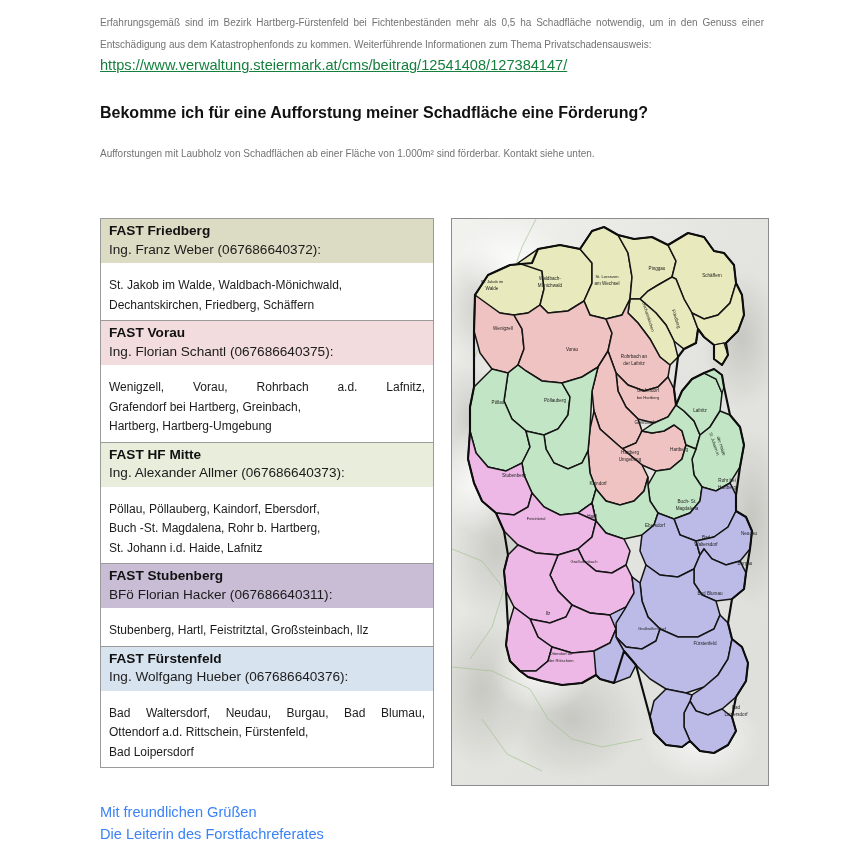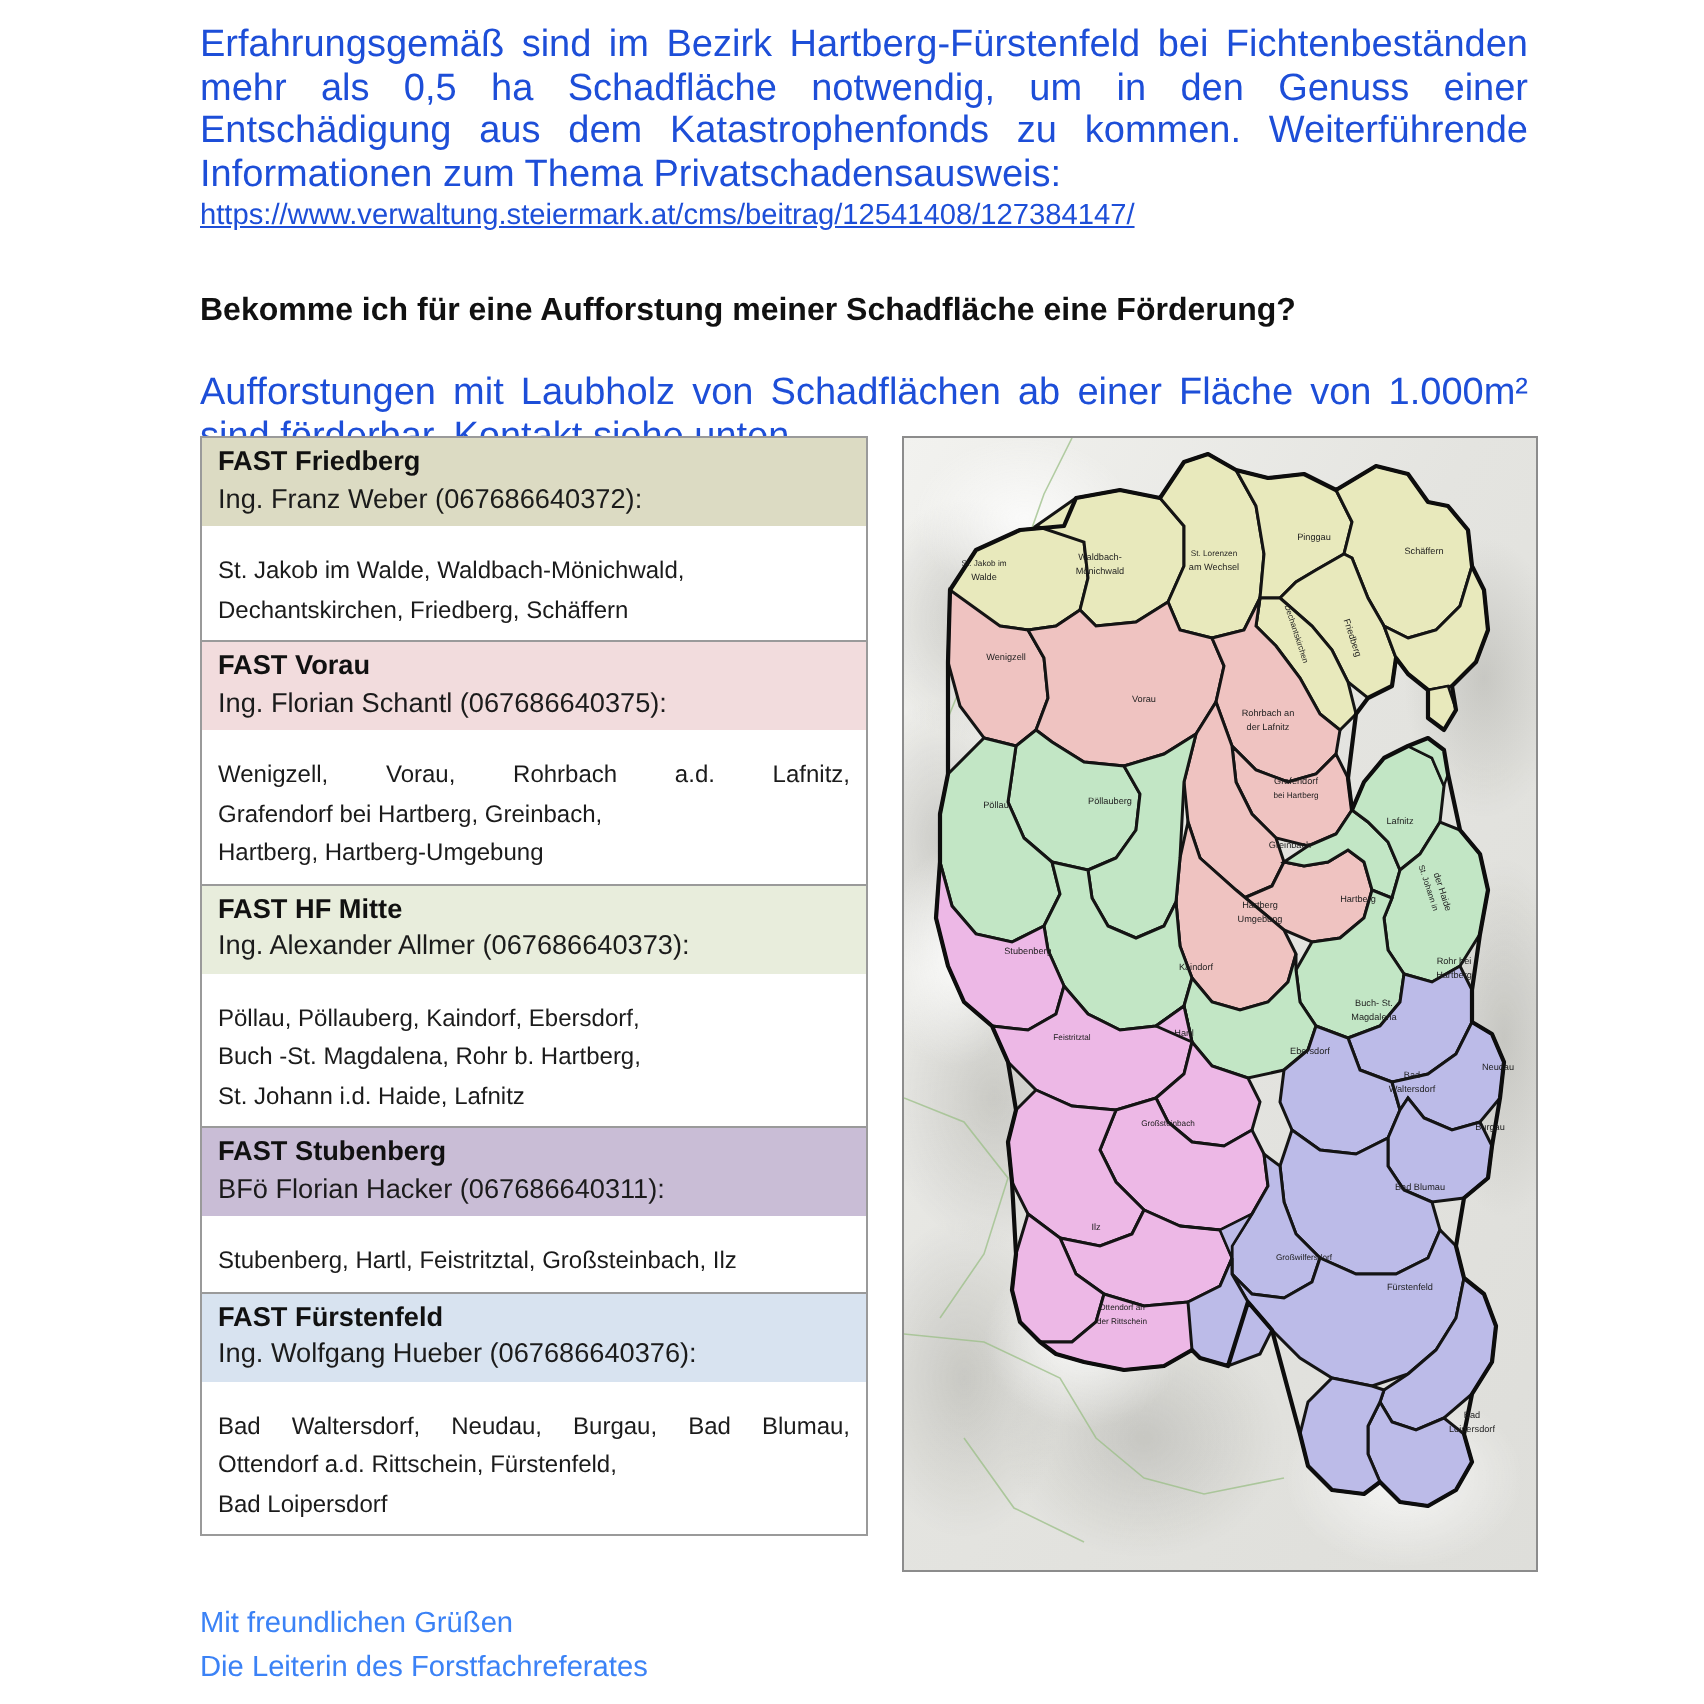--- a/index.html
+++ b/index.html
@@ -19,27 +19,27 @@
     overflow: hidden;
   }
   .doc-body {
     position: absolute;
     left: 100px;
     top: 0;
     width: 664px;
   }
   p.para {
     margin: 0;
-    font-size: 19px;
+    font-size: 10px;
     line-height: 21.5px;
     text-align: justify;
-    color: #1d4ed8;
+    color: #737373;
   }
   .link {
-    color: #1d4ed8;
+    color: #15803d;
     text-decoration: underline;
     word-break: break-all;
     font-size: 14.6px;
     line-height: 21.5px;
     display: inline-block;
   }
   .spacer-lg { height: 25px; }
   .spacer-md { height: 20px; }
   .spacer-sm { height: 12px; }
   h2.question {

